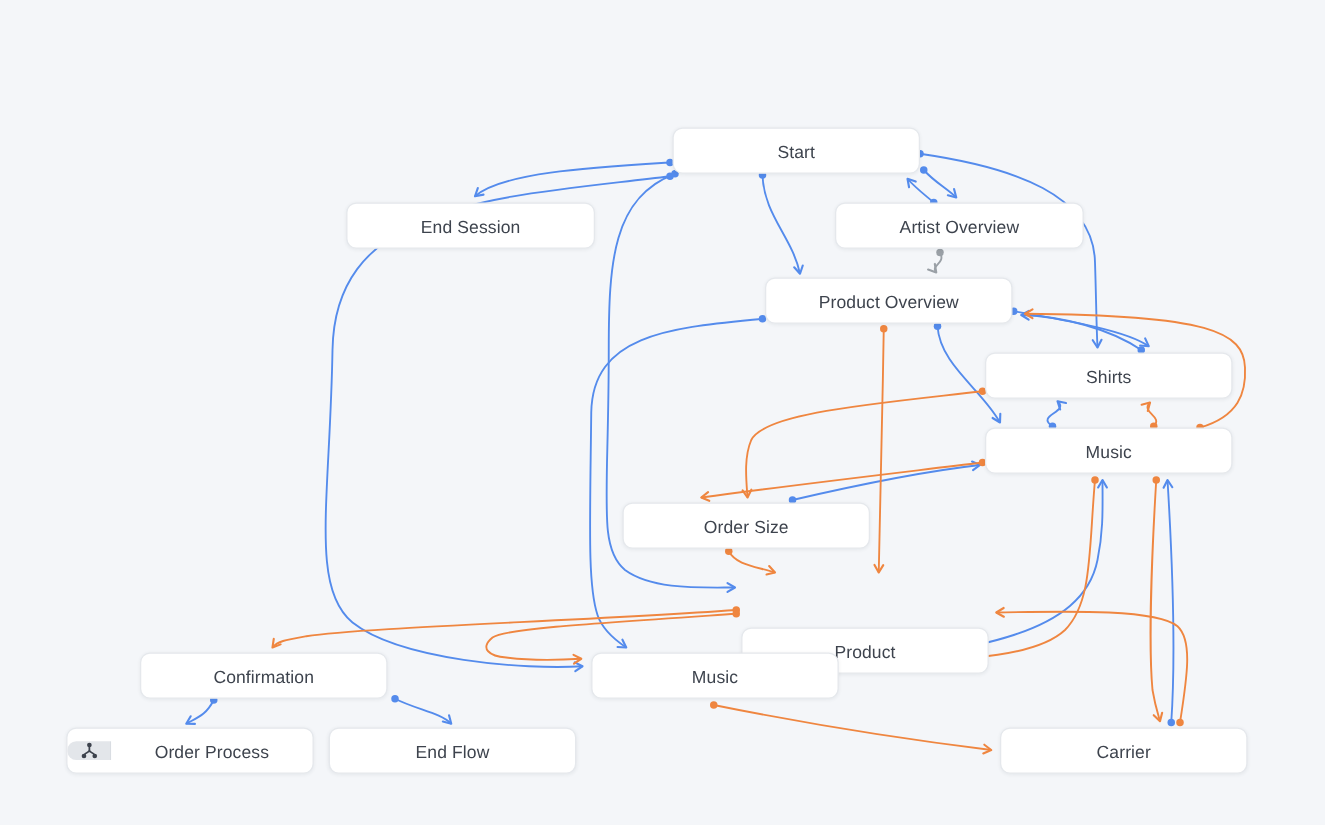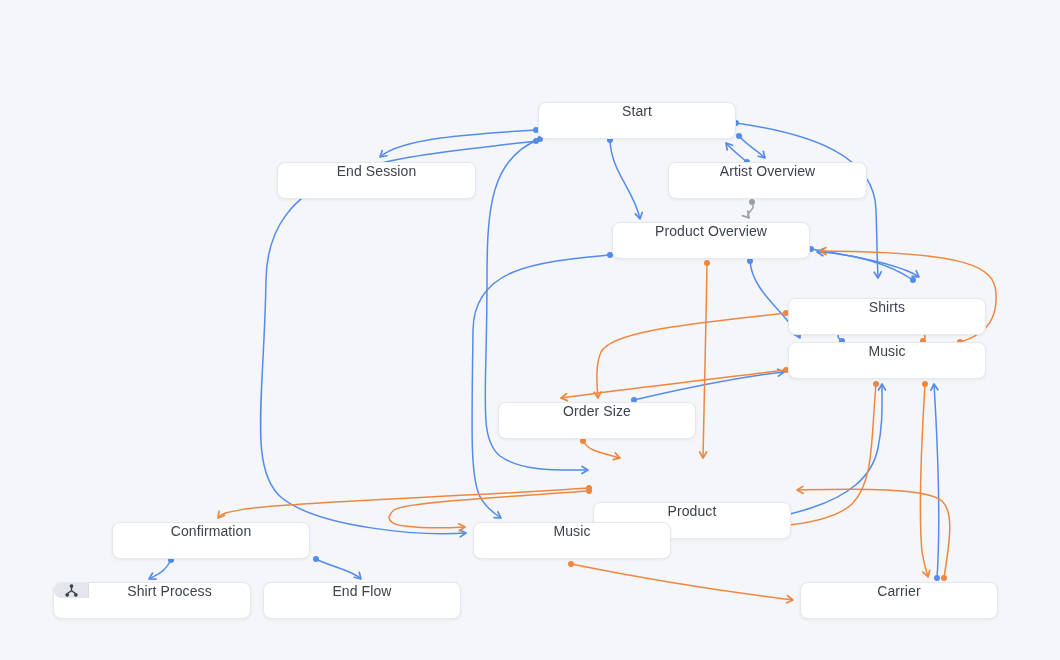--- a/index.html
+++ b/index.html
@@ -6,21 +6,21 @@
   .canvas{
     position:relative;
     width:1060px;height:660px;
     background:#f4f6f9;
     overflow:hidden;
     font-family:"Liberation Sans",sans-serif;
   }
   svg.edges{position:absolute;left:0;top:0;width:1060px;height:660px;}
   .node{
     position:absolute;
-    display:flex;align-items:flex-start;
+    display:flex;align-items:center;
     background:#ffffff;
     border:1px solid #e5e8ec;
     border-radius:8px;
     box-shadow:0 1px 3px rgba(40,50,70,.07);
     box-sizing:border-box;
     cursor:pointer;
   }
   .node-label{
     flex:1;display:flex;align-items:center;justify-content:center;
     font-size:14px;color:#3d434d;letter-spacing:.1px;
@@ -96,21 +96,21 @@
       </div>
       <div class="node" style="left: 277px; top: 162px; width: 199px; height: 37px;">
         <span class="node-label">End Session</span>
       </div>
       <div class="node" style="left: 668px; top: 162px; width: 199px; height: 37px;">
         <span class="node-label">Artist Overview</span>
       </div>
       <div class="node" style="left: 612px; top: 222px; width: 198px; height: 37px;">
         <span class="node-label">Product Overview</span>
       </div>
-      <div class="node" style="left: 788px; top: 282px; width: 198px; height: 37px; margin-top: 16px;">
+      <div class="node" style="left: 788px; top: 282px; width: 198px; height: 37px;">
         <span class="node-label">Shirts</span>
       </div>
       <div class="node" style="left: 788px; top: 342px; width: 198px; height: 37px;">
         <span class="node-label">Music</span>
       </div>
       <div class="node" style="left: 498px; top: 402px; width: 198px; height: 37px;">
         <span class="node-label">Order Size</span>
       </div>
       <div class="node" style="left: 593px; top: 462px; width: 198px; height: 37px; margin-top: 40px;">
         <span class="node-label">Product</span>
@@ -123,21 +123,21 @@
       </div>
       <div class="node" style="left: 53px; top: 582px; width: 198px; height: 37px;">
         <span class="node-chip">
           <svg width="15" height="15" viewBox="0 0 16 16">
             <circle cx="8" cy="3.2" r="2" fill="#3d434d"></circle>
             <circle cx="3.4" cy="12.6" r="2" fill="#3d434d"></circle>
             <circle cx="12.6" cy="12.6" r="2" fill="#3d434d"></circle>
             <path d="M8 4.5 L8 7.5 M8 7.5 C8 9.8 4.4 9.6 3.8 11.4 M8 7.5 C8 9.8 11.6 9.6 12.2 11.4" fill="none" stroke="#3d434d" stroke-width="1.5" stroke-linecap="round"></path>
           </svg>
         </span>
-        <span class="node-label">Shirt Process</span>
+        <span class="node-label">Order Process</span>
       </div>
       <div class="node" style="left: 263px; top: 582px; width: 198px; height: 37px;">
         <span class="node-label">End Flow</span>
       </div>
       <div class="node" style="left: 800px; top: 582px; width: 198px; height: 37px;">
         <span class="node-label">Carrier</span>
       </div>
     </div>
 </div>
 

